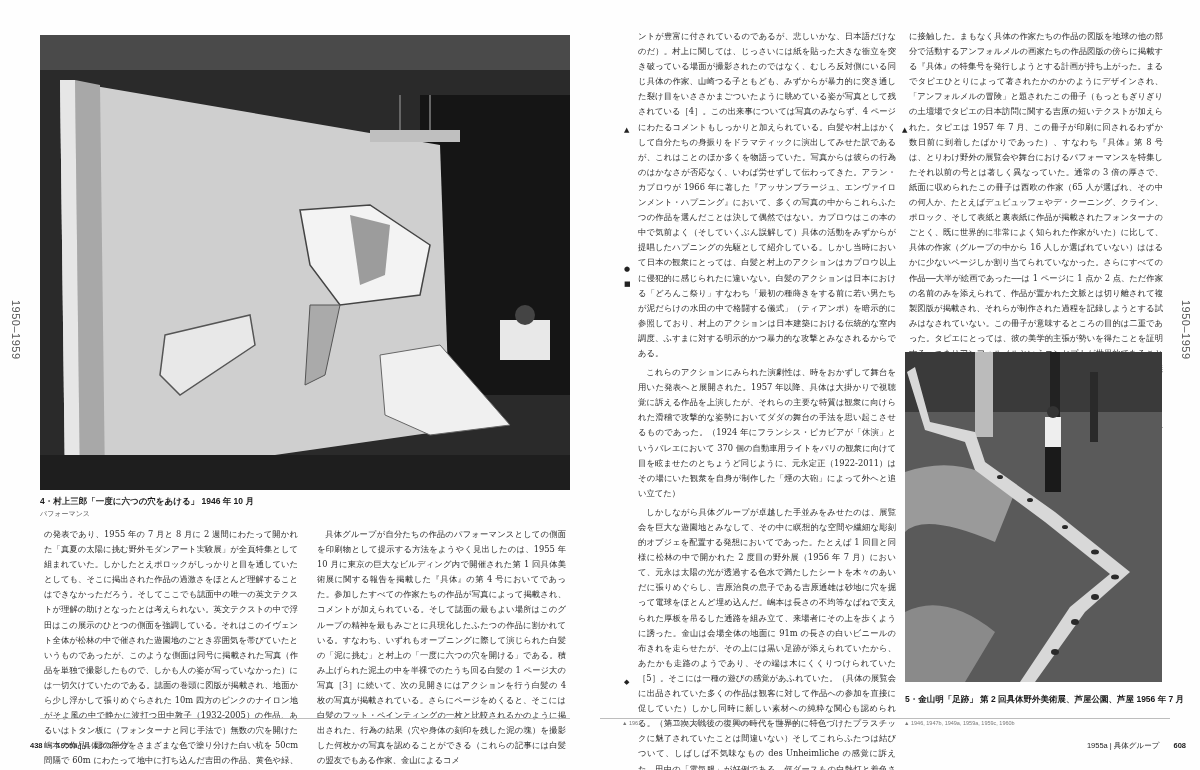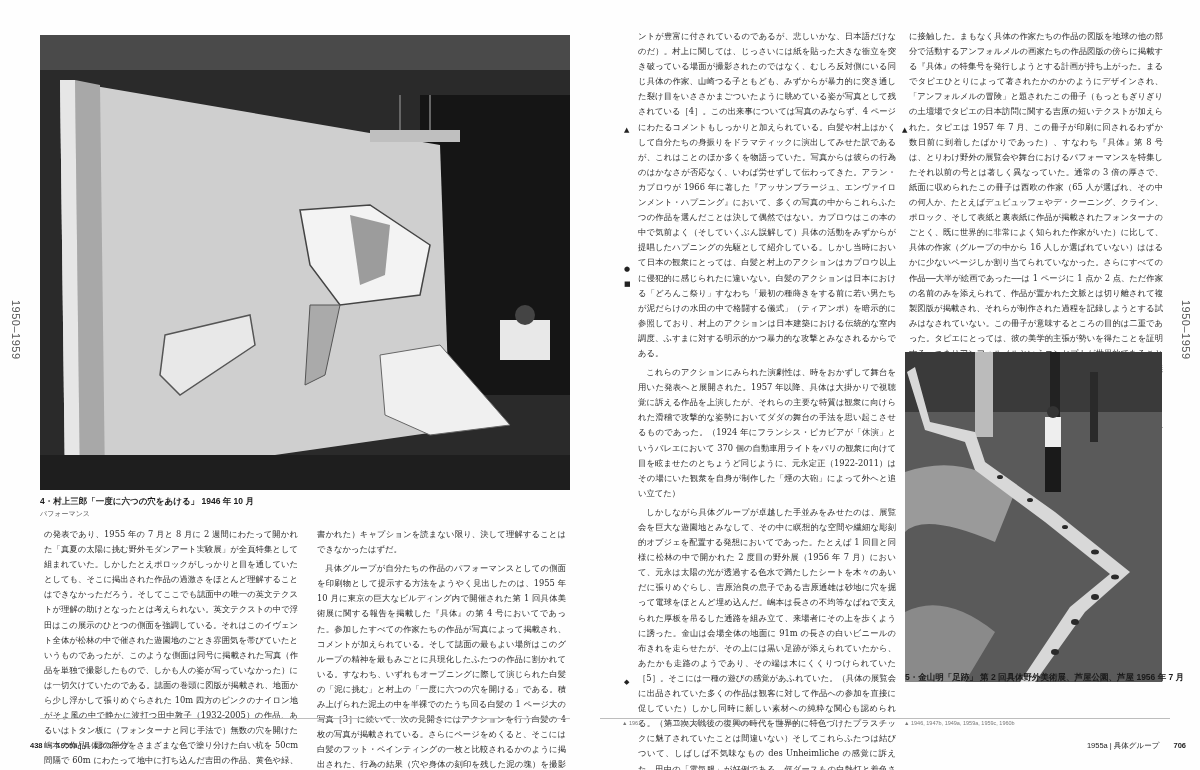--- a/index.html
+++ b/index.html
@@ -49,21 +49,20 @@
     </svg>
   </div>
 
   <div class="caption-title" style="left:40px;top:496px;">4・村上三郎「一度に六つの穴をあける」 1946 年 10 月</div>
   <div class="caption-sub" style="left:40px;top:509px;">パフォーマンス</div>
 
   <div class="col" style="left:40px;top:523px;width:262px;">
     <p class="noindent">の発表であり、1955 年の 7 月と 8 月に 2 週間にわたって開かれた「真夏の太陽に挑む野外モダンアート実験展」が全頁特集として組まれていた。しかしたとえポロックがしっかりと目を通していたとしても、そこに掲出された作品の過激さをほとんど理解することはできなかっただろう。そしてここでも誌面中の唯一の英文テクストが理解の助けとなったとは考えられない。英文テクストの中で浮田はこの展示のひとつの側面を強調している。それはこのイヴェント全体が松林の中で催された遊園地のごとき雰囲気を帯びていたというものであったが、このような側面は同号に掲載された写真（作品を単独で撮影したもので、しかも人の姿が写っていなかった）には一切欠けていたのである。誌面の巻頭に図版が掲載され、地面から少し浮かして張りめぐらされた 10m 四方のピンクのナイロン地がそよ風の中で静かに波打つ田中敦子（1932-2005）の作品、あるいはトタン板に（フォンターナと同じ手法で）無数の穴を開けた嶋本の作品、頭の部分をさまざまな色で塗り分けた白い杭を 50cm 間隔で 60m にわたって地中に打ち込んだ吉田の作品、黄色や緑、白に塗った何百もの小さな鉄球を地面にばらまいた木下の作品のありようについては（日本語で</p>
   </div>
   <div class="col" style="left:313px;top:523px;width:257px;">
-    <p class="noindent">書かれた）キャプションを読まない限り、決して理解することはできなかったはずだ。</p>
     <p>具体グループが自分たちの作品のパフォーマンスとしての側面を印刷物として提示する方法をようやく見出したのは、1955 年 10 月に東京の巨大なビルディング内で開催された第 1 回具体美術展に関する報告を掲載した『具体』の第 4 号においてであった。参加したすべての作家たちの作品が写真によって掲載され、コメントが加えられている。そして誌面の最もよい場所はこのグループの精神を最もみごとに具現化したふたつの作品に割かれている。すなわち、いずれもオープニングに際して演じられた白髪の「泥に挑む」と村上の「一度に六つの穴を開ける」である。積み上げられた泥土の中を半裸でのたうち回る白髪の 1 ページ大の写真［3］に続いて、次の見開きにはアクションを行う白髪の 4 枚の写真が掲載されている。さらにページをめくると、そこには白髪のフット・ペインティングの一枚と比較されるかのように掲出された、行為の結果（穴や身体の刻印を残した泥の塊）を撮影した何枚かの写真を認めることができる（これらの記事には白髪の盟友でもある作家、金山によるコメ</p>
   </div>
 
   <div class="rule" style="left:40px;top:718px;width:530px;"></div>
   <div class="footer" style="left:14px;top:741px;margin-left:16px;">
     <span class="num">438</span>
     <span style="margin-left:12px;">1955a | 具体グループ</span>
   </div>
 </div>
 
@@ -105,30 +104,30 @@
         <ellipse cx="210" cy="225" rx="4" ry="2.5"></ellipse>
         <ellipse cx="190" cy="245" rx="4" ry="3"></ellipse>
         <ellipse cx="170" cy="270" rx="4" ry="3"></ellipse>
         <ellipse cx="150" cy="300" rx="4" ry="3"></ellipse>
       </g>
       <rect x="140" y="65" width="16" height="30" fill="#eee"></rect>
       <rect x="140" y="95" width="16" height="45" fill="#1a1a1a"></rect>
       <circle cx="148" cy="60" r="6" fill="#333"></circle>
     </svg>
   </div>
-  <div class="caption-title" style="left:305px;top:672px;">5・金山明「足跡」 第 2 回具体野外美術展、芦屋公園、芦屋 1956 年 7 月</div>
+  <div class="caption-title" style="left:305px;top:694px;">5・金山明「足跡」 第 2 回具体野外美術展、芦屋公園、芦屋 1956 年 7 月</div>
 
   <div class="rule" style="left:0px;top:718px;width:570px;"></div>
   <div class="xref" style="left:22px;top:720px;">
     <span><b>▲</b> <i style="font-style:normal">1961</i></span>
     <span><b>●</b> <i style="font-style:normal">1915a, 1925c</i></span>
     <span><b>■</b> <i style="font-style:normal">1919</i></span>
     <span><b>◆</b> <i style="font-style:normal">1946</i></span>
   </div>
   <div class="xref" style="left:304px;top:720px;">
     <span><b>▲</b> <i style="font-style:normal">1946, 1947b, 1949a, 1959a, 1959c, 1960b</i></span>
   </div>
 
   <div class="footer" style="right:14px;top:741px;">
     <span>1955a | 具体グループ</span>
-    <span class="num" style="margin-left:12px;">706</span>
+    <span class="num" style="margin-left:12px;">608</span>
   </div>
 </div>
 
 </body></html>

